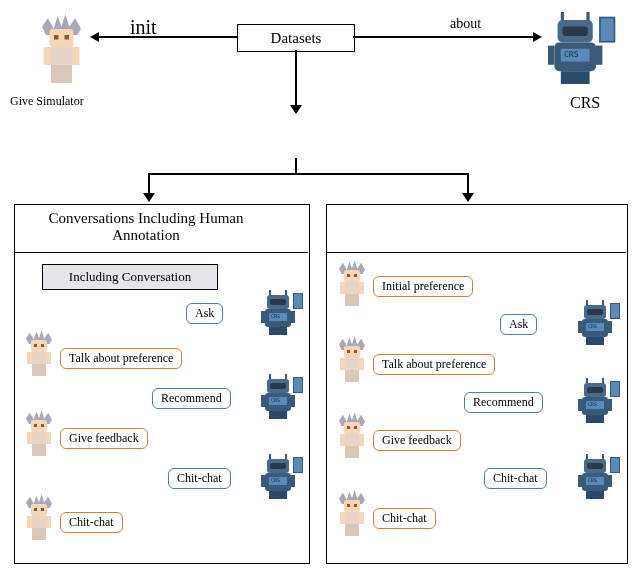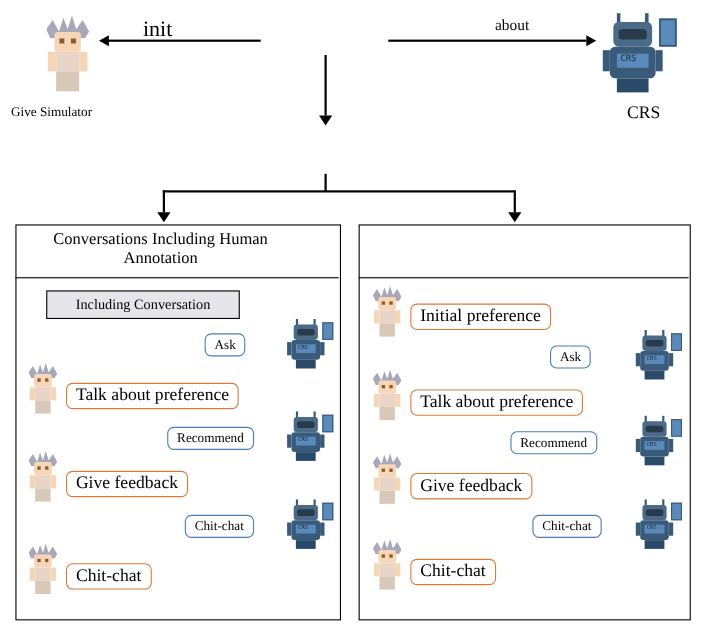--- a/index.html
+++ b/index.html
@@ -1,21 +1,21 @@
 <!DOCTYPE html>
 <html><head>
 <meta charset="utf-8">
 <style>
 body{margin:0;font-family:Georgia,serif;background:#fff}
 .canvas{position:relative;width:640px;height:570px}
 .box{position:absolute;border:1px solid #000;background:#fff;text-align:center;display:flex;align-items:center;justify-content:center}
 .lbl{position:absolute;text-align:center}
 .arrow{position:absolute;background:#000}
 .ah{position:absolute;width:0;height:0}
-.bubbleU{position:absolute;border:1px solid #d97a3a;border-radius:6px;background:#fff;padding:2px 8px;font-size:16px}
+.bubbleU{position:absolute;border:1px solid #d97a3a;border-radius:6px;background:#fff;padding:2px 8px;font-size:12px}
 .bubbleR{position:absolute;border:1px solid #4a7db8;border-radius:6px;background:#fff;padding:2px 8px;font-size:12px}
 .section{position:absolute;text-align:center;font-size:15px}
 
 
 .user{position:absolute;width:34px;height:46px}
 .user .hair{position:absolute;left:4px;top:0;width:26px;height:14px;background:#a8a8b8;clip-path:polygon(10% 100%,0 60%,15% 20%,30% 70%,40% 10%,50% 60%,60% 0,70% 60%,85% 20%,100% 70%,90% 100%)}
 .user .face{position:absolute;left:9px;top:10px;width:16px;height:12px;background:#f5d7b8;border-radius:2px}
 .user .eye{position:absolute;width:3px;height:3px;background:#8a5a2a;top:14px}
 .user .eL{left:12px}.user .eR{left:19px}
 .user .body{position:absolute;left:10px;top:22px;width:14px;height:12px;background:#e8d5c8}
@@ -61,20 +61,23 @@
     <div class="head"></div>
       <div class="visor"></div>
     <div class="body"></div>
       <div class="screen"></div>
       <div class="armL"></div>
       <div class="armR"></div>
       <div class="legs"></div>
   </div>
   <div class="lbl" style="left:570px;top:94px;font-size:16px">CRS</div>
 
+  <div class="box" style="left:237px;top:24px;width:116px;height:26px">
+    <span style="font-size:15px">Datasets</span>
+  </div>
 
   <div class="arrow" style="left:98px;top:36px;width:139px;height:1.5px"></div>
   <div class="ah" style="left:90px;top:32px;border-top:5px solid transparent;border-bottom:5px solid transparent;border-right:9px solid #000"></div>
   <div class="lbl" style="left:130px;top:16px;font-size:20px">init</div>
 
   <div class="arrow" style="left:353px;top:36px;width:180px;height:1.5px"></div>
   <div class="ah" style="left:533px;top:32px;border-top:5px solid transparent;border-bottom:5px solid transparent;border-left:9px solid #000"></div>
   <div class="lbl" style="left:450px;top:16px;font-size:14px">about</div>
 
   <div class="arrow" style="left:295px;top:50px;width:1.5px;height:55px"></div>

